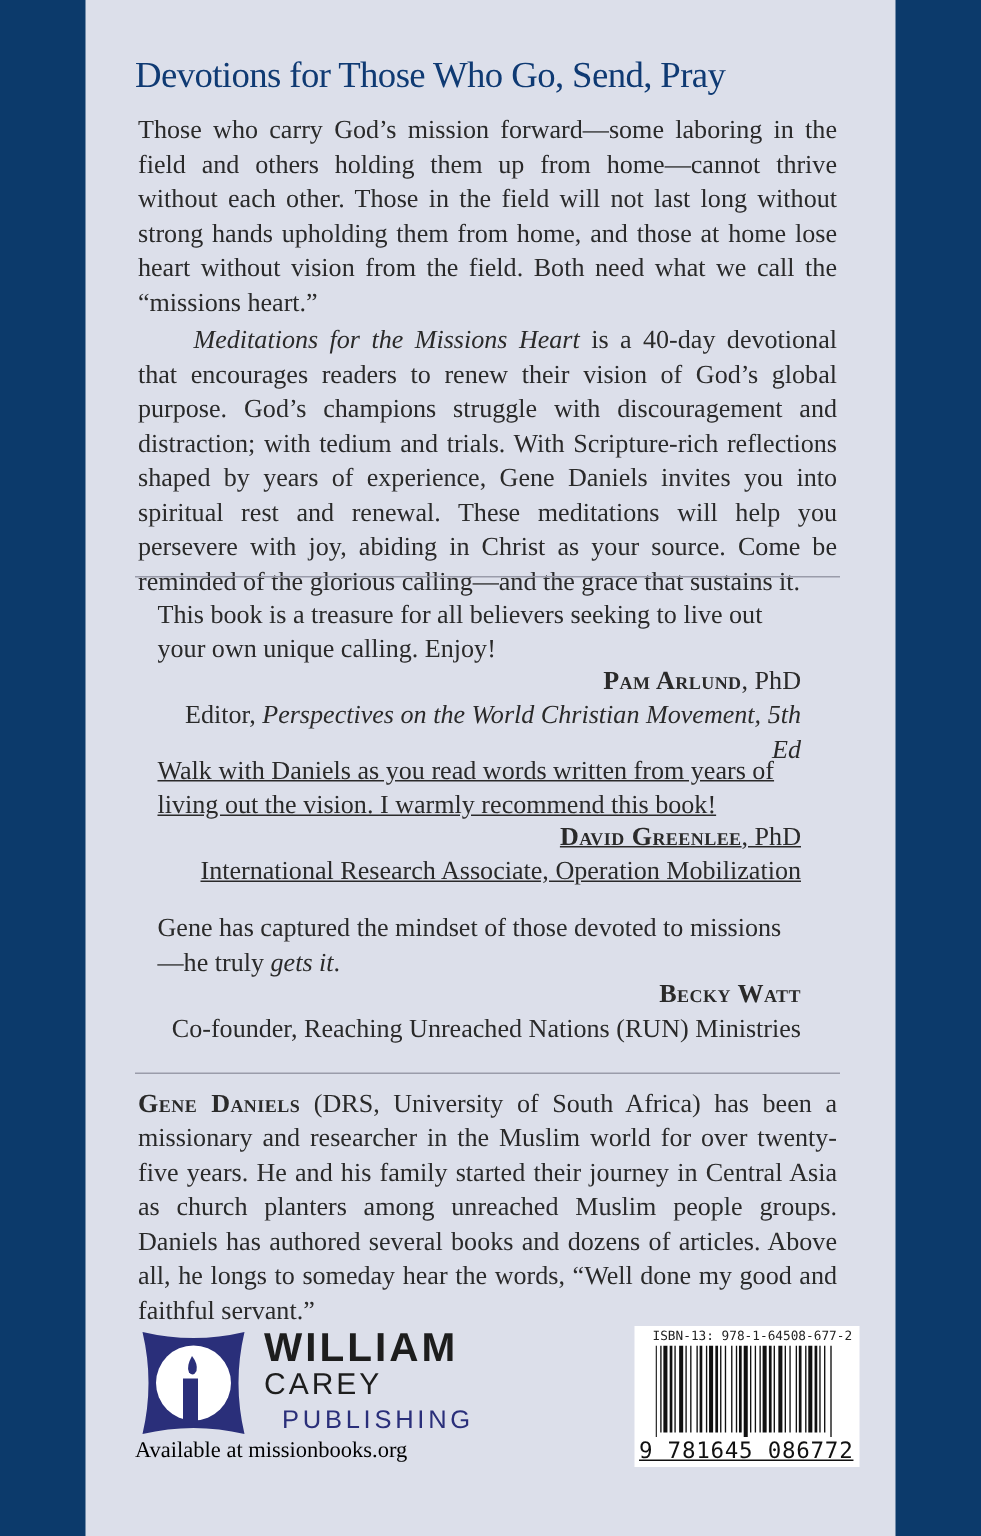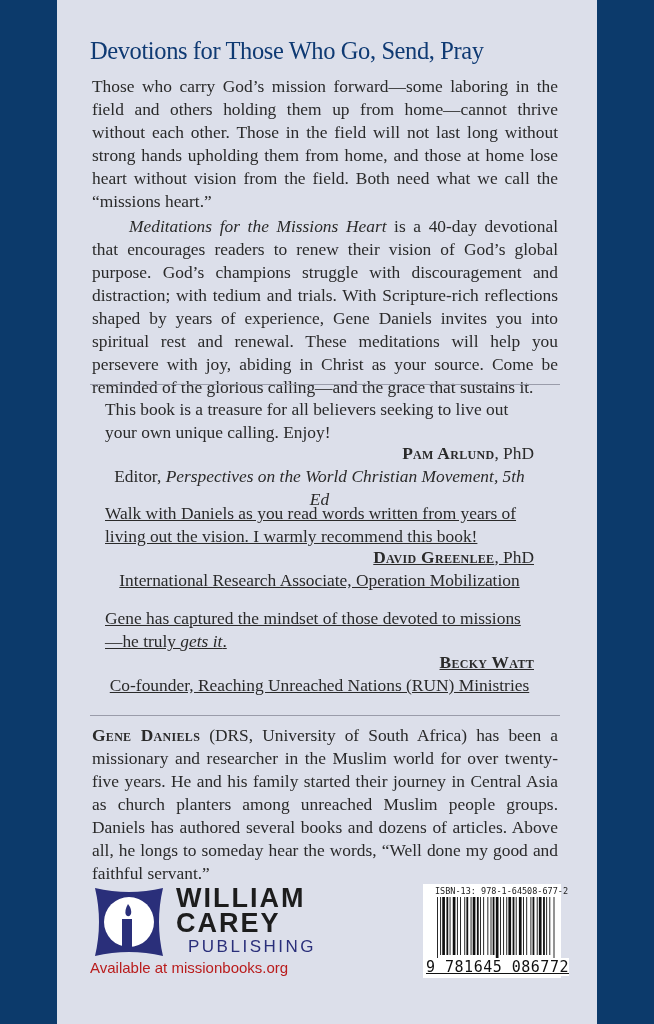--- a/index.html
+++ b/index.html
@@ -22,33 +22,33 @@
   .body-text {
     font-size:17.4px; line-height:23px; color:#2a2a2a;
     text-align:justify; text-align-last:left;
   }
   .body-text p { margin:2px; }
   .indent { text-indent:37px; }
   .rule { position:absolute; left:33px; width:470px; height:0; border-top:1.5px solid #9a9caa; }
   .quote { position:absolute; left:48px; width:429px; font-size:17.4px; line-height:23px; color:#2a2a2a; }
   .quote .q-text { margin:0; }
   .quote .q-name { text-align:right; margin-top:-2px; }
-  .quote .q-role { text-align:center; }
+  .quote .q-role { text-align:right; }
   .sc { font-variant:small-caps; font-weight:bold; letter-spacing:0.3px; }
   .logo {
     position:absolute; left:33px; top:881px; width:215px; height:98px;
     font-family:"Liberation Sans", "DejaVu Sans", sans-serif;
   }
   .logo-mark { position:absolute; left:3px; top:5px; width:72px; height:72px; }
   .logo-w1 { position:absolute; left:86px; top:4px; font-size:27px; font-weight:bold; letter-spacing:2px; color:#1d1d1d; line-height:26px;}
-  .logo-w2 { position:absolute; left:86px; top:29px; font-size:27px; font-weight:bold; letter-spacing:2px; color:#1d1d1d; line-height:26px;}
+  .logo-w2 { position:absolute; left:86px; top:29px; font-size:20px; font-weight:normal; letter-spacing:2px; color:#1d1d1d; line-height:26px;}
   .logo-w3 { position:absolute; left:86px; top:57px; font-size:17px; letter-spacing:2.5px; color:#2a2f7a; line-height:18px;margin-left:12px;}
-  .logo-avail { position:absolute; left:0; top:78px; font-size:15px; color:#b91c1c; white-space:nowrap; }
+  .logo-avail { position:absolute; left:0; top:78px; font-size:15px; color:#000000; white-space:nowrap;font-family:Liberation Serif, serif; }
   .barcode-box {
-    position:absolute; left:366px; top:884px; width:138px; height:94px; background:#ffffff;
+    position:absolute; left:366px; top:884px; width:150px; height:94px; background:#ffffff;
   }
   .isbn-label { position:absolute; left:12px; top:2px; font-family:"DejaVu Sans Mono", monospace; font-size:8.5px; color:#222; white-space:nowrap; }
   .bars { position:absolute; left:14px; top:13px; width:118px; height:66px; }
   .isbn-digits { position:absolute; left:3px; top:74px; font-family:"DejaVu Sans Mono", monospace; font-size:15px; color:#111; letter-spacing:0.5px; white-space:nowrap; background:#fff;text-decoration:underline; }
 </style>
 </head>
 <body>
 
 <div class="panel">
 
@@ -66,21 +66,21 @@
     <div class="q-name"><span class="sc">Pam Arlund</span><span>, PhD</span></div>
     <div class="q-role"><span>Editor, </span><i>Perspectives on the World Christian Movement, 5th Ed</i></div>
   </div>
 
   <div class="quote" style="top:502px;text-decoration:underline;">
     <p class="q-text">Walk with Daniels as you read words written from years of living out the vision. I warmly recommend this book!</p>
     <div class="q-name"><span class="sc">David Greenlee</span><span>, PhD</span></div>
     <div class="q-role">International Research Associate, Operation Mobilization</div>
   </div>
 
-  <div class="quote" style="top:607px;text-decoration:underline;">
+  <div class="quote" style="top:607px;">
     <p class="q-text"><span>Gene has captured the mindset of those devoted to missions—he truly </span><i>gets it</i><span>.</span></p>
     <div class="q-name"><span class="sc">Becky Watt</span></div>
     <div class="q-role">Co-founder, Reaching Unreached Nations (RUN) Ministries</div>
   </div>
 
   <div class="rule" style="top:715px;"></div>
 
   <div class="inner body-text" style="top:722px;">
     <p><span class="sc">Gene Daniels</span><span> (DRS, University of South Africa) has been a missionary and researcher in the Muslim world for over twenty-five years. He and his family started their journey in Central Asia as church planters among unreached Muslim people groups. Daniels has authored several books and dozens of articles. Above all, he longs to someday hear the words, “Well done my good and faithful servant.”</span></p>
   </div>

